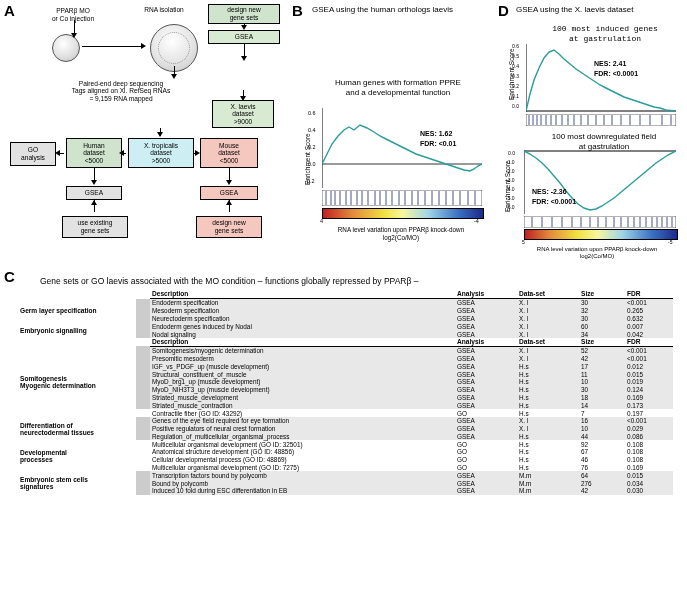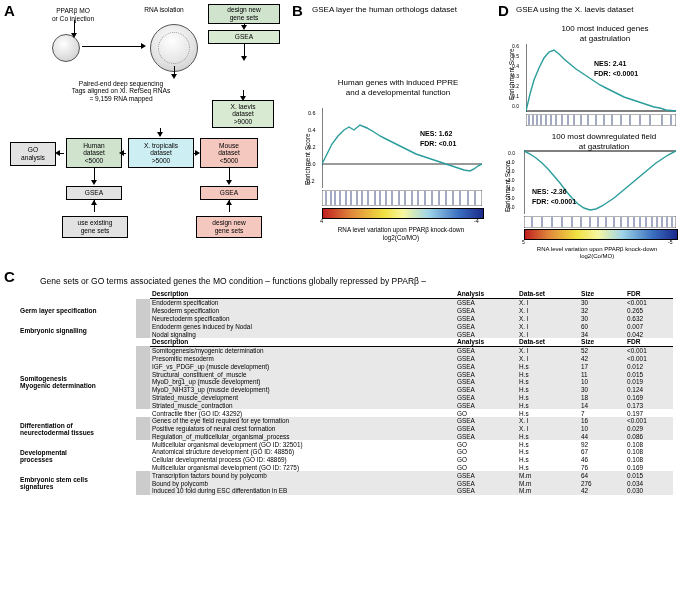--- a/index.html
+++ b/index.html
@@ -107,23 +107,23 @@
   <div class="boxA salmon abs" style="left:196px;top:216px;width:66px;height:22px;white-space:pre-line;">design new
 gene sets</div>
   <div class="arrowv" style="left:94px;top:200px;height:12px;"></div>
   <div class="tri tri-u" style="left:91px;top:200px;"></div>
   <div class="arrowv" style="left:229px;top:200px;height:12px;"></div>
   <div class="tri tri-u" style="left:226px;top:200px;"></div>
 </div>
 
 <div class="abs" id="panelB" style="left:290px;top:0;width:205px;height:262px;">
   <div class="abs panel-letter" style="left:2px;top:2px;">B</div>
-  <div class="abs" style="left:22px;top:5px;width:180px;font-size:8px;">GSEA layer the human orthologs dataset</div>
-
-  <div class="abs chart-title" style="left:18px;top:78px;width:180px;white-space:pre-line;line-height:1.2;">Human genes with induced PPRE
+  <div class="abs" style="left:22px;top:5px;width:180px;font-size:8px;">GSEA using the human orthologs laevis</div>
+
+  <div class="abs chart-title" style="left:18px;top:78px;width:180px;white-space:pre-line;line-height:1.2;">Human genes with formation PPRE
 and a developmental function</div>
 
   <div class="abs ylab" style="left:14px;top:185px;">Enrichment Score</div>
 
   <div class="abs" style="left:18px;top:110px;font-size:5.5px;">0.6</div>
   <div class="abs" style="left:18px;top:127px;font-size:5.5px;">0.4</div>
   <div class="abs" style="left:18px;top:144px;font-size:5.5px;">0.2</div>
   <div class="abs" style="left:18px;top:161px;font-size:5.5px;">0.0</div>
   <div class="abs" style="left:15px;top:178px;font-size:5.5px;">-0.2</div>
 
@@ -172,21 +172,21 @@
 log2(Co/MO)</div>
 
   <div class="abs" style="left:130px;top:130px;font-size:7px;font-weight:bold;">NES: 1.62</div>
   <div class="abs" style="left:130px;top:140px;font-size:7px;font-weight:bold;">FDR: &lt;0.01</div>
 </div>
 
 <div class="abs" id="panelD" style="left:496px;top:0;width:191px;height:262px;">
   <div class="abs panel-letter" style="left:2px;top:2px;">D</div>
   <div class="abs" style="left:20px;top:5px;width:168px;font-size:8px;">GSEA using the X. laevis dataset</div>
 
-  <div class="abs chart-title" style="left:34px;top:24px;width:150px;white-space:pre-line;line-height:1.2;">100 most induced genes
+  <div class="abs chart-title" style="left:34px;top:24px;width:150px;white-space:pre-line;line-height:1.2;font-family:Liberation Mono, monospace;">100 most induced genes
 at gastrulation</div>
   <div class="abs ylab" style="left:12px;top:100px;">Enrichment Score</div>
   <div class="abs" style="left:16px;top:43px;font-size:5px;">0.6</div>
   <div class="abs" style="left:16px;top:53px;font-size:5px;">0.5</div>
   <div class="abs" style="left:16px;top:63px;font-size:5px;">0.4</div>
   <div class="abs" style="left:16px;top:73px;font-size:5px;">0.3</div>
   <div class="abs" style="left:16px;top:83px;font-size:5px;">0.2</div>
   <div class="abs" style="left:16px;top:93px;font-size:5px;">0.1</div>
   <div class="abs" style="left:16px;top:103px;font-size:5px;">0.0</div>
 
@@ -274,21 +274,21 @@
   <div class="abs" style="left:172px;top:239px;font-size:5px;">-5</div>
   <div class="abs" style="left:12px;top:246px;width:178px;font-size:6px;text-align:center;white-space:pre-line;line-height:1.2;">RNA level variation upon PPARβ knock-down
 log2(Co/MO)</div>
 
   <div class="abs" style="left:36px;top:188px;font-size:7px;font-weight:bold;">NES: -2.36</div>
   <div class="abs" style="left:36px;top:198px;font-size:7px;font-weight:bold;">FDR: &lt;0.0001</div>
 </div>
 
 <div id="panelC">
   <div class="abs panel-letter" style="left:4px;top:0px;">C</div>
-  <div style="margin:8px 0 4px 40px;" class="c-head">Gene sets or GO terms associated genes the MO condition – functions globally repressed by PPARβ –</div>
+  <div style="margin:8px 0 4px 40px;" class="c-head">Gene sets or GO laevis associated with the MO condition – functions globally repressed by PPARβ –</div>
 
   <table class="gs" id="mo-table" style="width:655px;margin-left:18px;">
     <thead>
       <tr>
         <th style="width:116px;border-bottom:none;"></th>
         <th style="width:12px;border-bottom:none;"></th>
         <th>Description</th>
         <th style="width:60px;">Analysis</th>
         <th style="width:60px;">Data-set</th>
         <th style="width:44px;">Size</th>

